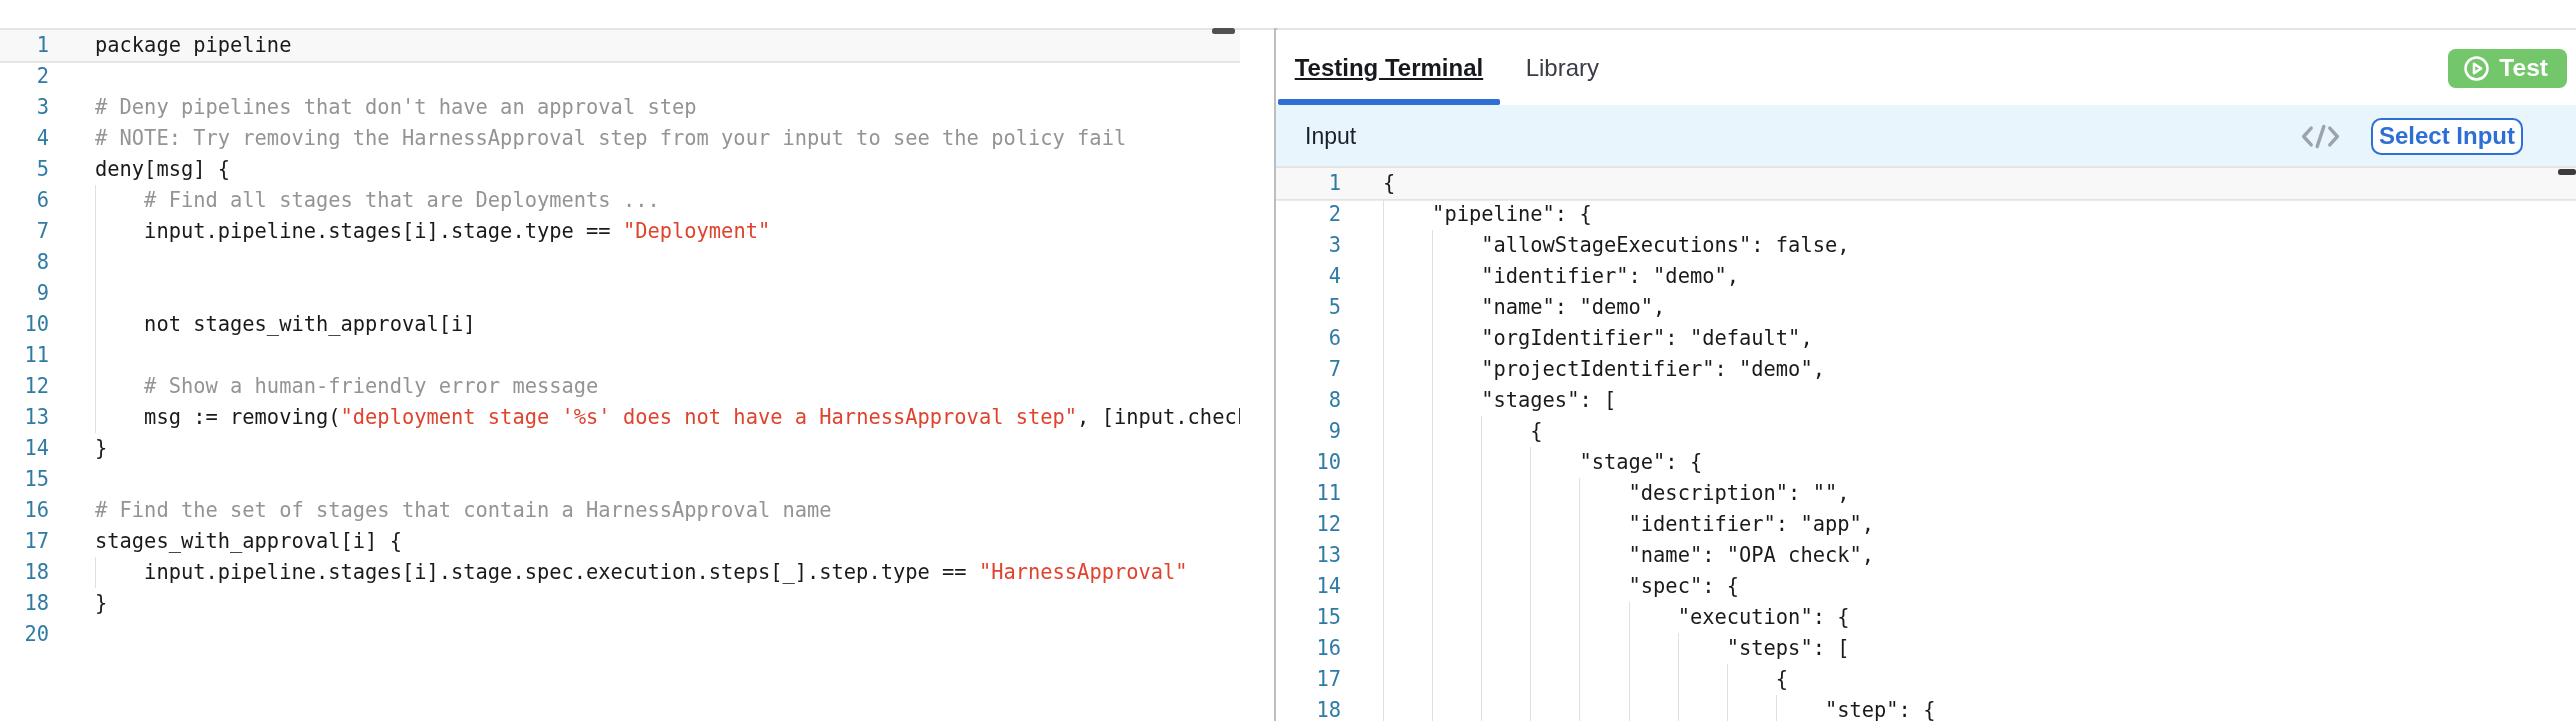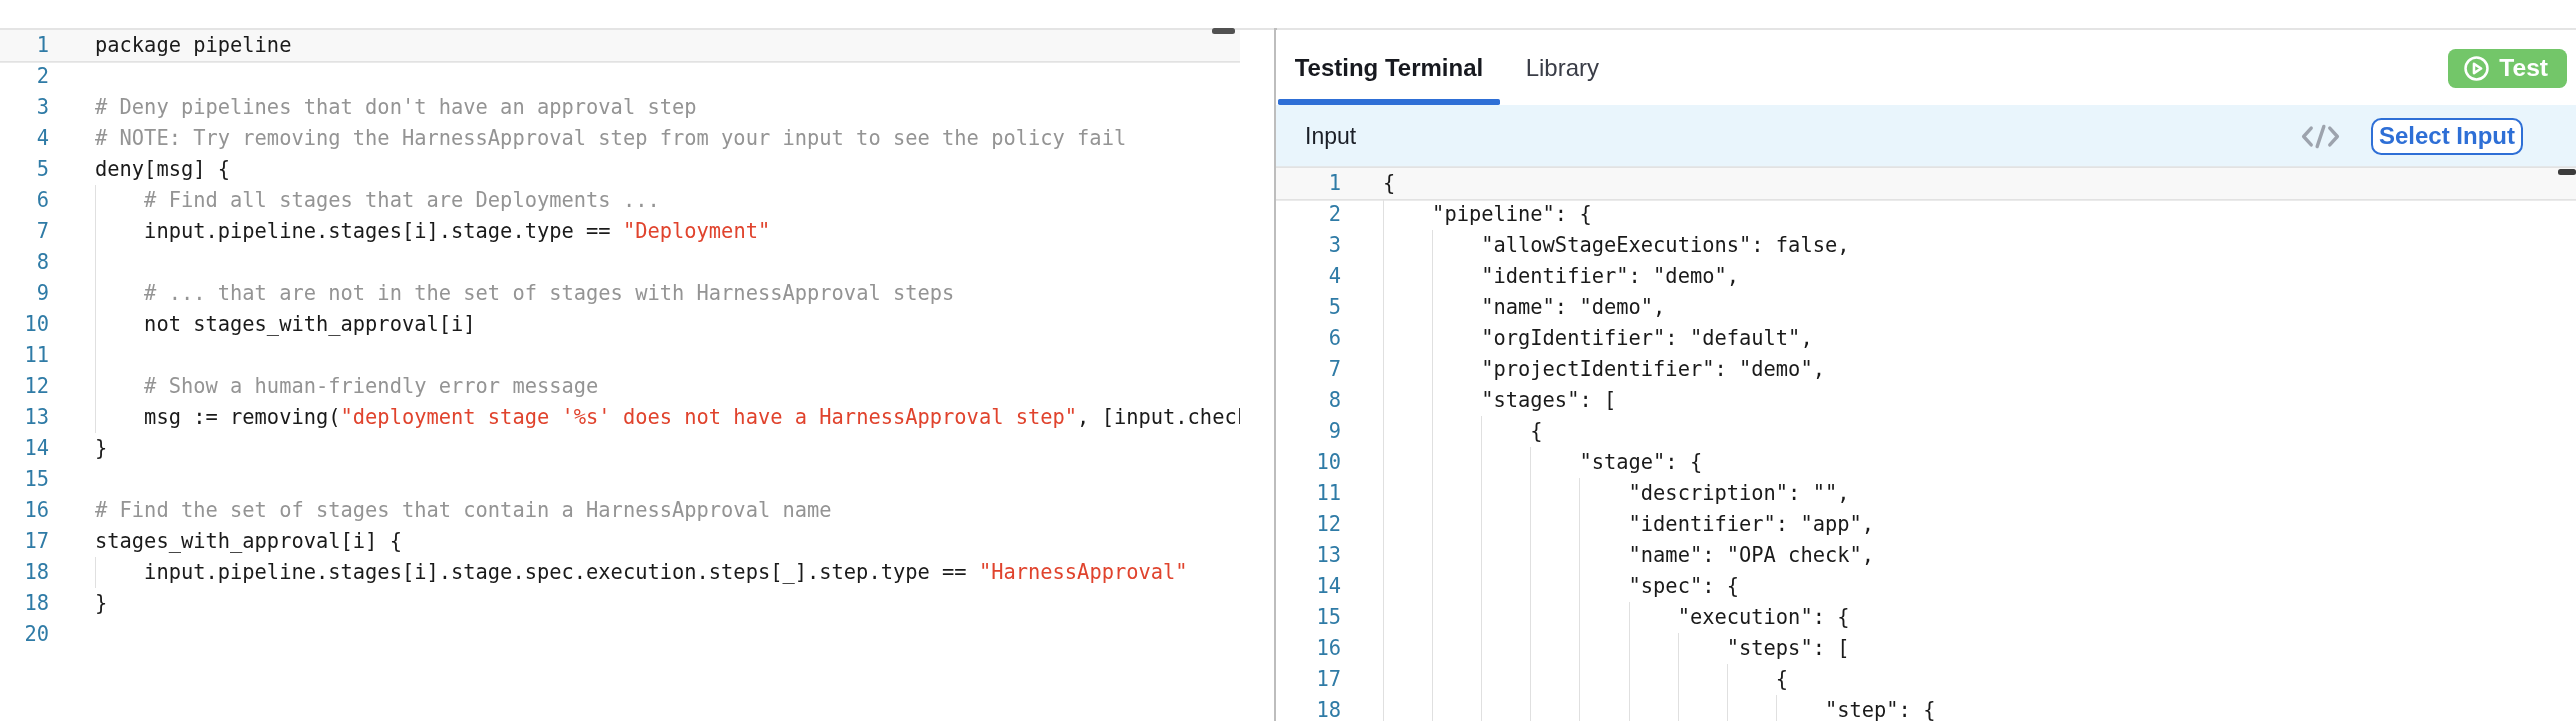--- a/index.html
+++ b/index.html
@@ -33,21 +33,21 @@
   .seg-s{color:#e0432d;}
   .seg-d{color:#1a1a1a;}
 
   .hthumb{position:absolute;background:#515151;border-radius:2.5px;height:6px;}
   .hthumb.left-thumb{left:1212px;top:28px;width:23px;}
   .hthumb.right-thumb{left:2558px;top:169px;width:18px;background:#3c3c3c;}
 
   
   .tabs-row{position:relative;height:75px;display:flex;align-items:center;padding-left:1.7px;gap:8.5px;background:#fff;}
   .tab{height:75px;display:flex;align-items:center;padding:0 17px;font-size:24px;color:#3a3d47;cursor:pointer;position:relative;}
-  .tab.active{color:#17191f;font-weight:700;}
+  .tab.active{color:#17191f;font-weight:700;text-decoration:underline;}
   .tab.active .tab-underline{position:absolute;left:0;right:0;bottom:0;height:6px;background:#2e6fd6;border-radius:1.7px;}
   .test-btn{position:absolute;right:9.3px;top:18.7px;height:39px;display:flex;align-items:center;gap:9.3px;
             background:#73c669;border:none;border-radius:7.6px;padding:0 18.7px 0 15.3px;color:#fff;
             font-size:24.6px;font-weight:700;font-family:"Liberation Sans",sans-serif;cursor:pointer;margin-left:48px;}
   .input-bar{height:62px;background:#e9f5fc;display:flex;align-items:center;
              padding:0 53px 0 29px;border-bottom:1.7px solid #dfe3e6;}
   .input-title{font-size:23px;color:#1b1f27;flex:1;}
   .code-icon{flex:none;margin-right:31px;display:flex;align-items:center;}
   .select-input-btn{height:37px;background:#fff;border:2.5px solid #2e6fd6;border-radius:10.2px;
                     color:#2e6fd6;font-size:24px;font-weight:600;padding:0 6px;
@@ -88,21 +88,21 @@
       <div class="line">
         <span class="gutter">7</span>
         <span class="lcontent"><span class="guide" style="left: 0ch;"></span><span class="seg-d">    input.pipeline.stages[i].stage.type == </span><span class="seg-s">"Deployment"</span></span>
       </div>
       <div class="line">
         <span class="gutter">8</span>
         <span class="lcontent"><span class="guide" style="left: 0ch;"></span></span>
       </div>
       <div class="line">
         <span class="gutter">9</span>
-        <span class="lcontent"><span class="guide" style="left: 0ch;"></span><span class="seg-d">    </span><span class="seg-cm"># ... that are not in the set of stages with HarnessApproval steps</span></span>
+        <span class="lcontent"><span class="guide" style="left: 0ch;"></span><span class="seg-d">    </span></span>
       </div>
       <div class="line">
         <span class="gutter">10</span>
         <span class="lcontent"><span class="guide" style="left: 0ch;"></span><span class="seg-d">    not stages_with_approval[i]</span></span>
       </div>
       <div class="line">
         <span class="gutter">11</span>
         <span class="lcontent"><span class="guide" style="left: 0ch;"></span></span>
       </div>
       <div class="line">

